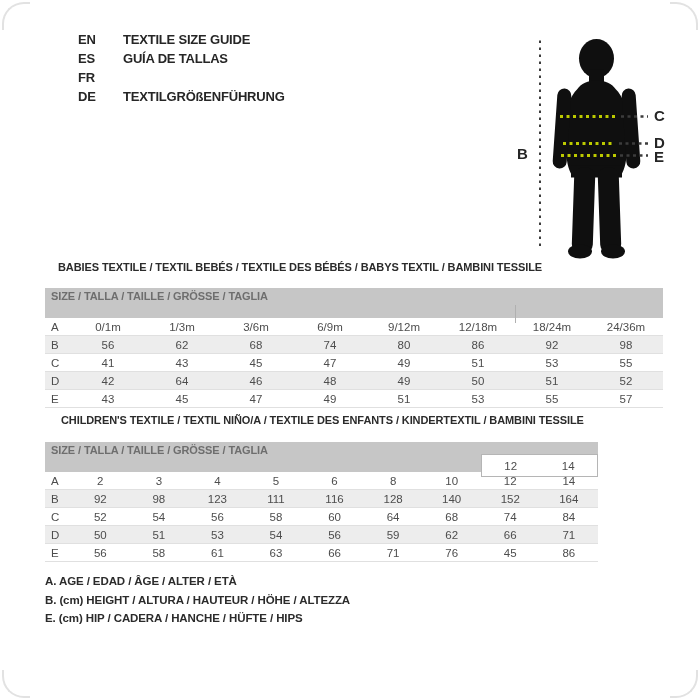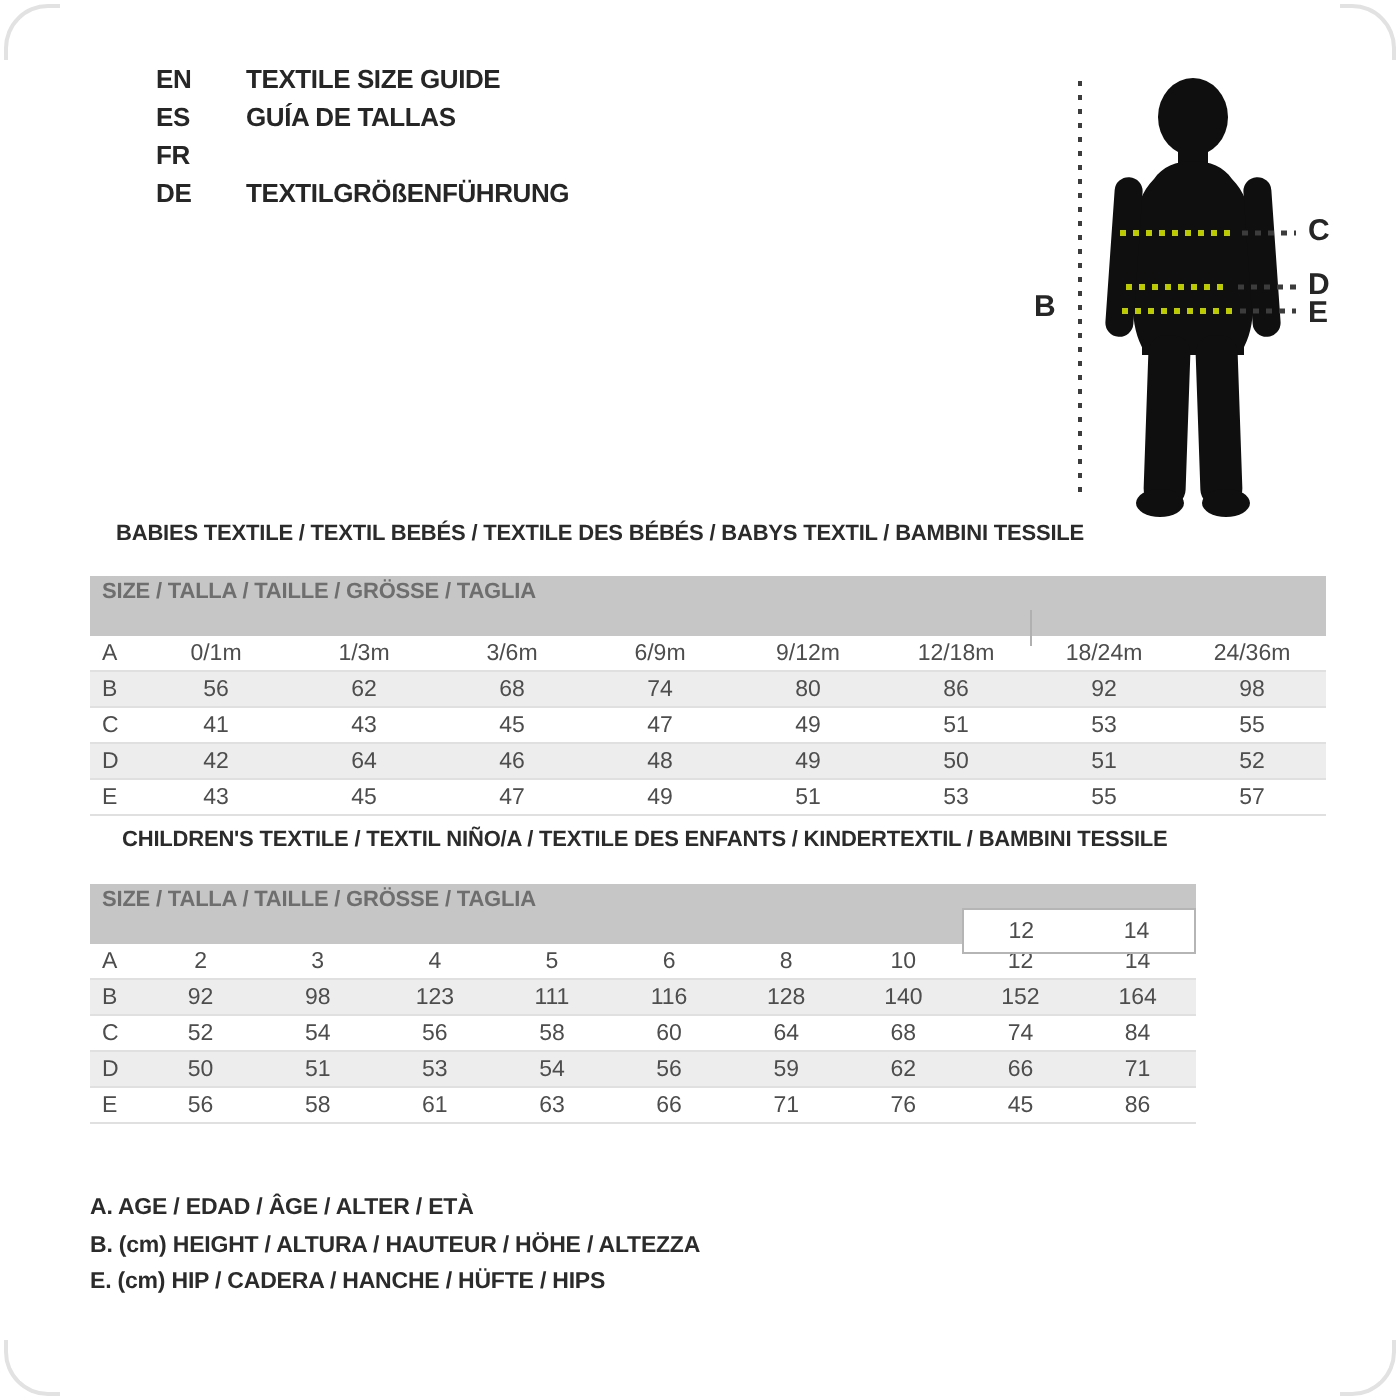--- a/index.html
+++ b/index.html
@@ -33,21 +33,21 @@
   .t-row.shaded{background:#ededed;}
   .t-lab{width:26px;padding-left:6px;box-sizing:border-box;font-size:11.5px;color:#4d4d4d;}
   .t-cell{flex:1;text-align:center;font-size:11.5px;color:#4d4d4d;}
   .hl{position:absolute;box-sizing:border-box;pointer-events:none;}
   .hl.box{background:#ffffff;border:1px solid #b5b5b5;}
   .hl.line{border-left:1px solid #b0b0b0;background:transparent;}
   .hl .hl-cells{display:flex;width:100%;height:100%;align-items:center;}
   .hl .t-cell{font-size:11.5px;color:#4d4d4d;}
 
   
-  .legend{left:45px;top:572px;margin-top:23px;}
+  .legend{left:45px;top:572px;}
   .legend-line{height:18.5px;font-weight:bold;font-size:11.5px;letter-spacing:-0.1px;color:#2b2b2b;
                display:flex;align-items:center;}
 </style>
 </head>
 <body>
 
 <div class="corner tl"></div>
 <div class="corner tr"></div>
 <div class="corner bl"></div>
 <div class="corner br"></div>

